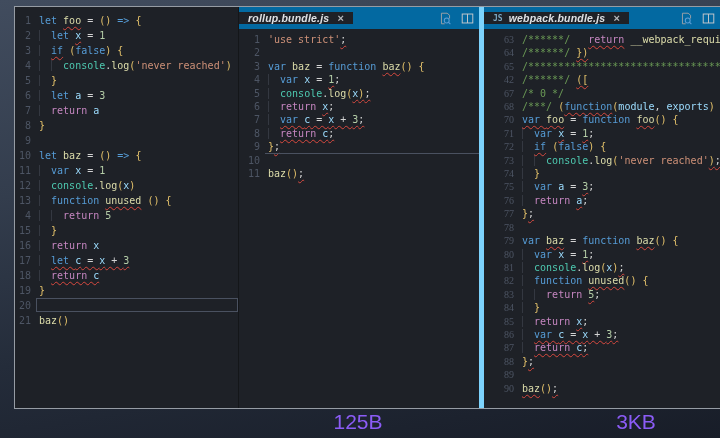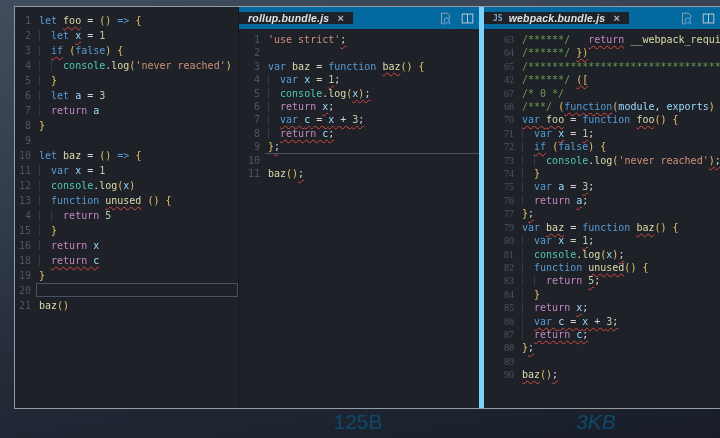--- a/index.html
+++ b/index.html
@@ -42,23 +42,23 @@
   .tk-num{color:#b5cea8;}
   .tk-str{color:#ce9178;}
   .tk-cmt{color:#6a9955;}
   .tk-pn{color:#d4d4d4;}
   .tk-br{color:#e2c06a;}
   .tk-cls{color:#4ec9b0;margin-top:6px;}
   .tk-ind{box-shadow:inset 1px 0 0 rgba(130,140,160,.22);}
   .sq{text-decoration-line:underline;text-decoration-style:wavy;text-decoration-color:#d8493f;
       text-decoration-thickness:1px;text-underline-offset:2px;text-decoration-skip-ink:none;}
   .size-label{position:absolute;top:410px;transform:translateX(-50%);
-      font:300 21px "Liberation Sans",sans-serif;color:#0c4a6e;}
+      font:300 21px "Liberation Sans",sans-serif;color:#8b5cf6;}
   #size-rollup{left:358px;}
-  #size-webpack{left:596px;font-style:italic;}
+  #size-webpack{left:636px;}
 </style>
 </head>
 <body>
 
 <div class="frame">
 
   <section class="panel p-src">
     <div class="codearea">
         <div class="cl"><span class="ln">1</span><span class="code"><span class="tk-kw">let </span><span class="tk-fn sq">foo</span><span class="tk-pn"> = </span><span class="tk-br">()</span><span class="tk-pn"> </span><span class="tk-kw">=&gt;</span><span class="tk-pn"> </span><span class="tk-br">{</span></span></div>
         <div class="cl"><span class="ln">2</span><span class="code"><span class="tk-ind">  </span><span class="tk-kw">let </span><span class="tk-vr sq">x</span><span class="tk-pn"> = </span><span class="tk-num">1</span></span></div>
@@ -69,20 +69,21 @@
         <div class="cl"><span class="ln">7</span><span class="code"><span class="tk-ind">  </span><span class="tk-ret">return </span><span class="tk-vr">a</span></span></div>
         <div class="cl"><span class="ln">8</span><span class="code"><span class="tk-br">}</span></span></div>
         <div class="cl"><span class="ln">9</span><span class="code"></span></div>
         <div class="cl"><span class="ln">10</span><span class="code"><span class="tk-kw">let </span><span class="tk-fn">baz</span><span class="tk-pn"> = </span><span class="tk-br">()</span><span class="tk-pn"> </span><span class="tk-kw">=&gt;</span><span class="tk-pn"> </span><span class="tk-br">{</span></span></div>
         <div class="cl"><span class="ln">11</span><span class="code"><span class="tk-ind">  </span><span class="tk-kw">var </span><span class="tk-vr">x</span><span class="tk-pn"> = </span><span class="tk-num">1</span></span></div>
         <div class="cl"><span class="ln">12</span><span class="code"><span class="tk-ind">  </span><span class="tk-cls">console</span><span class="tk-pn">.</span><span class="tk-fn">log</span><span class="tk-br">(</span><span class="tk-vr">x</span><span class="tk-br">)</span></span></div>
         <div class="cl"><span class="ln">13</span><span class="code"><span class="tk-ind">  </span><span class="tk-kw">function </span><span class="tk-fn sq">unused</span><span class="tk-pn"> </span><span class="tk-br">()</span><span class="tk-pn"> </span><span class="tk-br">{</span></span></div>
         <div class="cl"><span class="ln">4</span><span class="code"><span class="tk-ind">  </span><span class="tk-ind">  </span><span class="tk-ret">return </span><span class="tk-num">5</span></span></div>
         <div class="cl"><span class="ln">15</span><span class="code"><span class="tk-ind">  </span><span class="tk-br">}</span></span></div>
         <div class="cl"><span class="ln">16</span><span class="code"><span class="tk-ind">  </span><span class="tk-ret">return </span><span class="tk-vr">x</span></span></div>
+        <div class="cl"><span class="ln">17</span><span class="code"><span class="tk-ind">  </span><span class="tk-kw sq">let </span><span class="tk-vr sq">c</span><span class="tk-pn sq"> = </span><span class="tk-vr sq">x</span><span class="tk-pn sq"> + </span><span class="tk-num sq">3</span></span></div>
         <div class="cl"><span class="ln">18</span><span class="code"><span class="tk-ind">  </span><span class="tk-ret sq">return </span><span class="tk-vr sq">c</span></span></div>
         <div class="cl"><span class="ln">19</span><span class="code"><span class="tk-br">}</span></span></div>
         <div class="cl cur"><span class="ln">20</span><span class="code"></span></div>
         <div class="cl"><span class="ln">21</span><span class="code"><span class="tk-fn">baz</span><span class="tk-br">()</span></span></div>
       </div>
   </section>
 
   <section class="panel p-ru">
     <div class="tabbar">
       <div class="tab">
@@ -153,20 +154,21 @@
         <div class="cl"><span class="ln">67</span><span class="code"><span class="tk-cmt">/* 0 */</span></span></div>
         <div class="cl"><span class="ln">68</span><span class="code"><span class="tk-cmt">/***/ </span><span class="tk-br">(</span><span class="tk-kw sq">function</span><span class="tk-br">(</span><span class="tk-vr">module</span><span class="tk-pn">, </span><span class="tk-vr">exports</span><span class="tk-br">)</span><span class="tk-pn"> </span><span class="tk-br">{</span></span></div>
         <div class="cl"><span class="ln">70</span><span class="code"><span class="tk-kw sq">var </span><span class="tk-fn sq">foo</span><span class="tk-pn"> = </span><span class="tk-kw">function </span><span class="tk-fn sq">foo</span><span class="tk-br">()</span><span class="tk-pn"> </span><span class="tk-br">{</span></span></div>
         <div class="cl"><span class="ln">71</span><span class="code"><span class="tk-ind">  </span><span class="tk-kw">var </span><span class="tk-vr sq">x</span><span class="tk-pn"> = </span><span class="tk-num sq">1</span><span class="tk-pn">;</span></span></div>
         <div class="cl"><span class="ln">72</span><span class="code"><span class="tk-ind">  </span><span class="tk-kw sq">if</span><span class="tk-pn"> </span><span class="tk-br">(</span><span class="tk-kw">false</span><span class="tk-br">)</span><span class="tk-pn"> </span><span class="tk-br">{</span></span></div>
         <div class="cl"><span class="ln">73</span><span class="code"><span class="tk-ind">  </span><span class="tk-ind">  </span><span class="tk-cls">console</span><span class="tk-pn">.</span><span class="tk-fn">log</span><span class="tk-br">(</span><span class="tk-str">'never reached'</span><span class="tk-br sq">)</span><span class="tk-pn sq">;</span></span></div>
         <div class="cl"><span class="ln">74</span><span class="code"><span class="tk-ind">  </span><span class="tk-br">}</span></span></div>
         <div class="cl"><span class="ln">75</span><span class="code"><span class="tk-ind">  </span><span class="tk-kw">var </span><span class="tk-vr">a</span><span class="tk-pn"> = </span><span class="tk-num sq">3</span><span class="tk-pn">;</span></span></div>
         <div class="cl"><span class="ln">76</span><span class="code"><span class="tk-ind">  </span><span class="tk-ret">return </span><span class="tk-vr sq">a</span><span class="tk-pn">;</span></span></div>
         <div class="cl"><span class="ln">77</span><span class="code"><span class="tk-br">}</span><span class="tk-pn sq">;</span></span></div>
+        <div class="cl"><span class="ln">78</span><span class="code"></span></div>
         <div class="cl"><span class="ln">79</span><span class="code"><span class="tk-kw">var </span><span class="tk-fn sq">baz</span><span class="tk-pn"> = </span><span class="tk-kw">function </span><span class="tk-fn sq">baz</span><span class="tk-br">()</span><span class="tk-pn"> </span><span class="tk-br">{</span></span></div>
         <div class="cl"><span class="ln">80</span><span class="code"><span class="tk-ind">  </span><span class="tk-kw">var </span><span class="tk-vr">x</span><span class="tk-pn"> = </span><span class="tk-num sq">1</span><span class="tk-pn">;</span></span></div>
         <div class="cl"><span class="ln">81</span><span class="code"><span class="tk-ind">  </span><span class="tk-cls">console</span><span class="tk-pn">.</span><span class="tk-fn">log</span><span class="tk-br">(</span><span class="tk-vr">x</span><span class="tk-br">)</span><span class="tk-pn sq">;</span></span></div>
         <div class="cl"><span class="ln">82</span><span class="code"><span class="tk-ind">  </span><span class="tk-kw">function </span><span class="tk-fn sq">unused</span><span class="tk-br">()</span><span class="tk-pn"> </span><span class="tk-br">{</span></span></div>
         <div class="cl"><span class="ln">83</span><span class="code"><span class="tk-ind">  </span><span class="tk-ind">  </span><span class="tk-ret">return </span><span class="tk-num sq">5</span><span class="tk-pn">;</span></span></div>
         <div class="cl"><span class="ln">84</span><span class="code"><span class="tk-ind">  </span><span class="tk-br">}</span></span></div>
         <div class="cl"><span class="ln">85</span><span class="code"><span class="tk-ind">  </span><span class="tk-ret">return </span><span class="tk-vr sq">x</span><span class="tk-pn">;</span></span></div>
         <div class="cl"><span class="ln">86</span><span class="code"><span class="tk-ind">  </span><span class="tk-kw sq">var </span><span class="tk-vr sq">c</span><span class="tk-pn sq"> = </span><span class="tk-vr sq">x</span><span class="tk-pn sq"> + </span><span class="tk-num sq">3</span><span class="tk-pn sq">;</span></span></div>
         <div class="cl"><span class="ln">87</span><span class="code"><span class="tk-ind">  </span><span class="tk-ret sq">return </span><span class="tk-vr sq">c</span><span class="tk-pn sq">;</span></span></div>
         <div class="cl"><span class="ln">88</span><span class="code"><span class="tk-br">}</span><span class="tk-pn sq">;</span></span></div>

